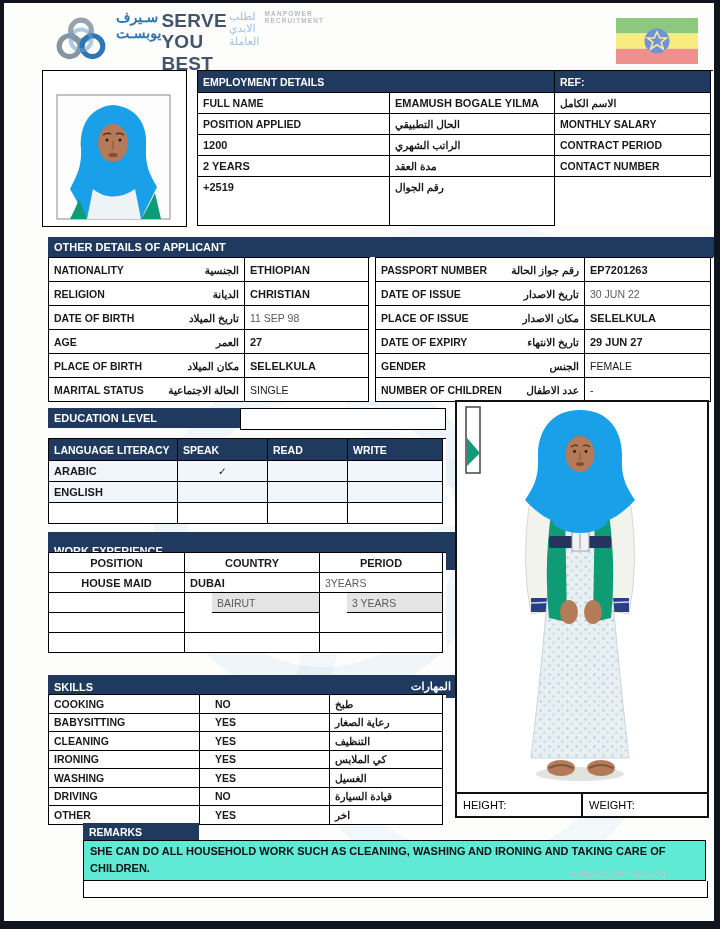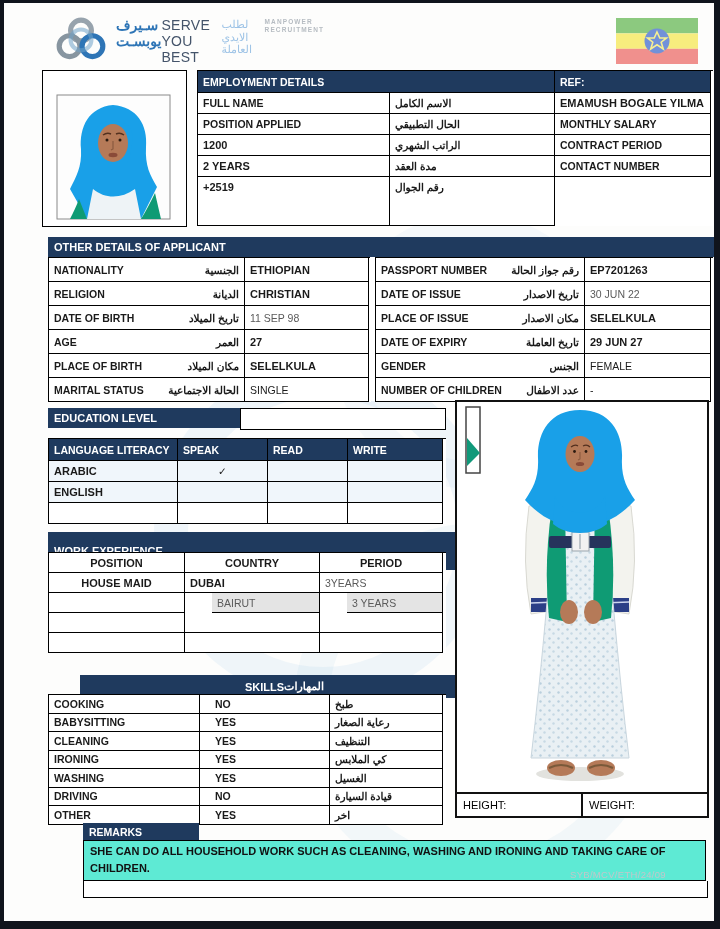--- a/index.html
+++ b/index.html
@@ -27,21 +27,21 @@
   .v-r{font-weight:normal;}
   .v-m{font-weight:normal;color:#5a5a5a;}
   .ctr{justify-content:center;}
   .rt{justify-content:flex-end;}
   .greybg{background:#e4e4e4;margin-left:27px;}
 
   
   .logo{left:50px;top:10px;width:270px;height:58px;display:flex;gap:8px;align-items:center;}
   .logo-text{display:flex;flex-direction:row;line-height:1.12;}
   .logo-ar{color:#2e75b6;font-weight:bold;font-size:14px;direction:rtl;text-align:left;}
-  .logo-en{color:#44546a;font-weight:normal;font-size:14px;letter-spacing:.3px;}
+  .logo-en{color:#44546a;font-weight:bold;font-size:19px;letter-spacing:.3px;}
   .logo-ar2{color:#9dc3e6;font-size:11px;direction:rtl;text-align:left;}
   .logo-en2{color:#b6bcc2;font-size:6.5px;font-weight:bold;letter-spacing:1.1px;}
 
   
   .emp{left:193px;top:67px;width:515px;grid-template-columns:192px 165px 156px;
        grid-template-rows:22px 21px 21px 21px 21px 49px;}
   .emp .hdr1{grid-column:1/3;}
 
   
   .od-bar{left:44px;top:234px;width:664px;height:20px;padding:0 6px;font-size:11px;}
@@ -57,21 +57,21 @@
   .lang{left:44px;top:435px;width:397px;grid-template-columns:129px 90px 80px 95px;
         grid-template-rows:22px 21px 21px 21px;}
   .tint{background:#f0f6fb;}
 
   
   .we-bar{left:44px;top:529px;width:397px;height:38px;padding:0 6px;font-size:11px;}
   .we{left:44px;top:549px;width:397px;grid-template-columns:136px 135px 123px;grid-auto-rows:20px;}
   .we .h{font-weight:bold;justify-content:center;font-size:11px;}
 
   
-  .sk-bar{left:44px;top:672px;width:397px;height:23px;padding:0 6px;font-size:11px;justify-content:center;margin-left:32px;}
+  .sk-bar{left:44px;top:672px;width:397px;height:23px;padding:0 6px;font-size:11px;justify-content:space-between;}
   .sk{left:44px;top:691px;width:397px;grid-template-columns:151px 130px 113px;grid-auto-rows:18.5px;}
   .sk .nm{font-weight:bold;font-size:10.5px;}
   .sk .yn{font-weight:bold;padding-left:15px;}
 
   
   .pphoto{left:38px;top:67px;width:143px;height:155px;background:#fff;border:1px solid #000;}
   .bphoto{left:451px;top:397px;width:250px;height:390px;background:#fff;border:2px solid #111;}
   .hw{left:451px;top:789px;width:250px;height:22px;display:flex;border:2px solid #111;background:#fff;}
   .hw .hwc{flex:1;display:flex;align-items:center;padding:0 6px;font-weight:normal;font-size:11px;}
   .hw .hwc:first-child{border-right:2px solid #111;}
@@ -140,22 +140,22 @@
       <path d="M98 148 L118 148 L112 122 C107 132 103 140 98 148 Z" fill="#0f9b74"></path>
       <path d="M44 148 L98 148 L92 118 C78 128 62 128 50 118 Z" fill="#eef3f6"></path>
     </svg>
   </div>
 
   <div class="grid emp">
     <div class="c navy hdr1">EMPLOYMENT DETAILS</div>
     <div class="c navy">REF:</div>
 
     <div class="c lbl">FULL NAME</div>
+    <div class="c v-b">EMAMUSH BOGALE YILMA</div>
     <div class="c ar rt">الاسم الكامل</div>
-    <div class="c v-b">EMAMUSH BOGALE YILMA</div>
 
     <div class="c lbl">POSITION APPLIED</div>
     <div class="c ar rt">الحال التطبيقي</div>
 
     <div class="c lbl">MONTHLY SALARY</div>
     <div class="c v-b">1200</div>
     <div class="c ar rt">الراتب الشهري</div>
 
     <div class="c lbl">CONTRACT PERIOD</div>
     <div class="c v-b">2 YEARS</div>
@@ -212,21 +212,21 @@
           <span class="ar">تاريخ الاصدار</span>
         </div>
     <div class="c v-m">30 JUN 22</div>
     <div class="c lbl">
           <span>PLACE OF ISSUE</span>
           <span class="ar">مكان الاصدار</span>
         </div>
     <div class="c v-b">SELELKULA</div>
     <div class="c lbl">
           <span>DATE OF EXPIRY</span>
-          <span class="ar">تاريخ العاملة</span>
+          <span class="ar">تاريخ الانتهاء</span>
         </div>
     <div class="c v-b">29 JUN 27</div>
     <div class="c lbl">
           <span>GENDER</span>
           <span class="ar">الجنس</span>
         </div>
     <div class="c v-r">FEMALE</div>
     <div class="c lbl">
           <span>NUMBER OF CHILDREN</span>
           <span class="ar">عدد الاطفال</span>

